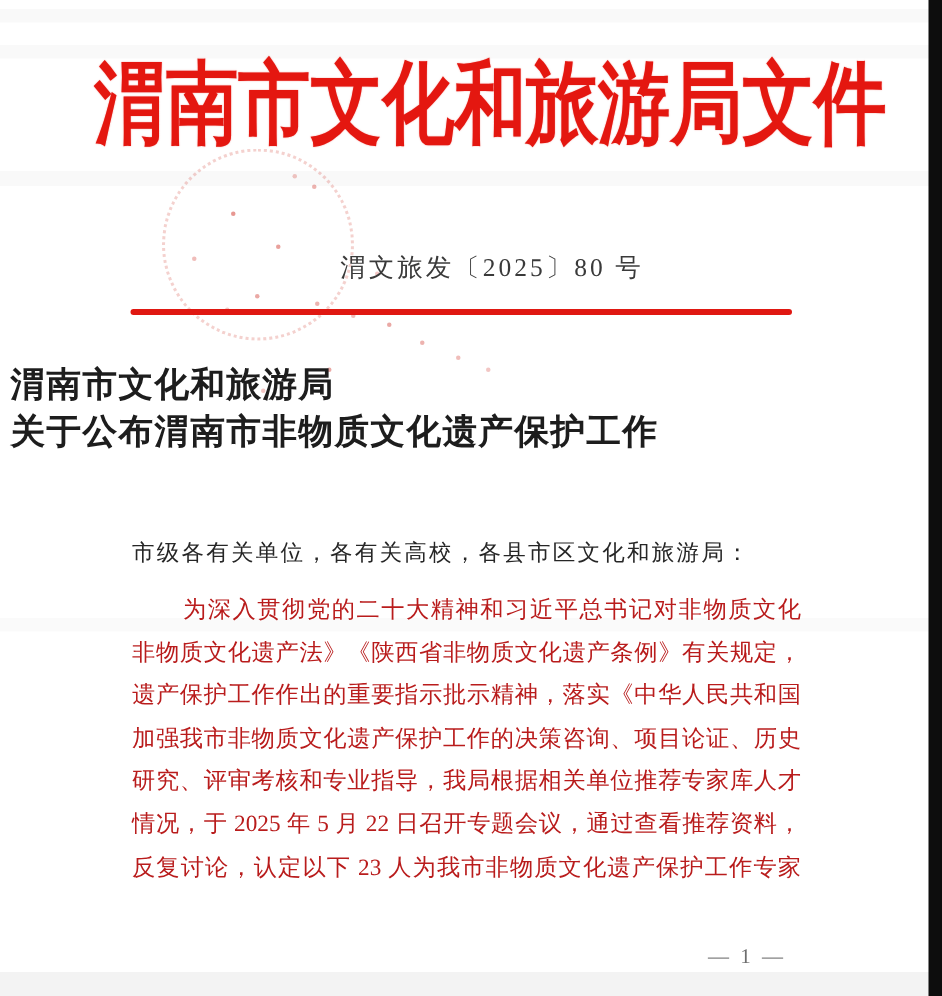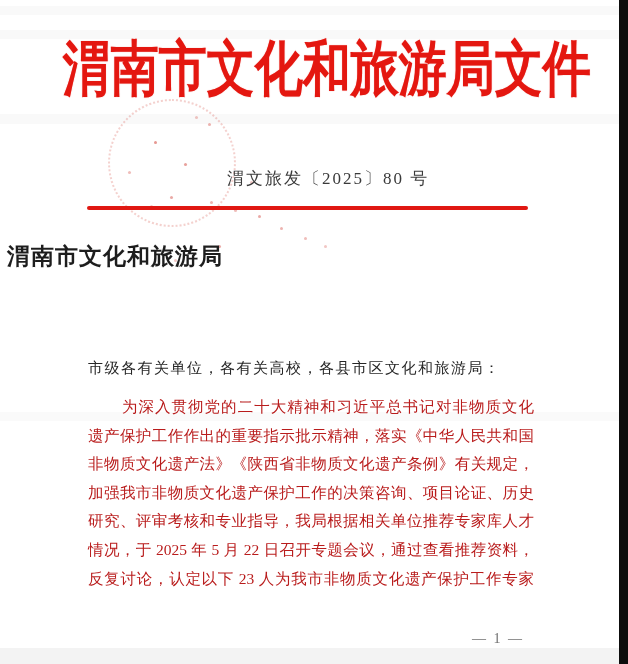--- a/index.html
+++ b/index.html
@@ -123,28 +123,29 @@
   <div class="seal">
     <div class="seal-speckles"></div>
   </div>
 
   <div class="doc-number">渭文旅发〔2025〕80 号</div>
 
   <div class="red-divider"></div>
 
   <div class="doc-title">
     <div>渭南市文化和旅游局</div>
+    <div>关于公布渭南市非物质文化遗产保护工作</div>
   </div>
 
   <div class="salutation">市级各有关单位，各有关高校，各县市区文化和旅游局：</div>
 
   <div class="paragraph">
     <div class="body-line indent">为深入贯彻党的二十大精神和习近平总书记对非物质文化</div>
+    <div class="body-line">非物质文化遗产法》《陕西省非物质文化遗产条例》有关规定，</div>
     <div class="body-line">遗产保护工作作出的重要指示批示精神，落实《中华人民共和国</div>
-    <div class="body-line">非物质文化遗产法》《陕西省非物质文化遗产条例》有关规定，</div>
     <div class="body-line">加强我市非物质文化遗产保护工作的决策咨询、项目论证、历史</div>
     <div class="body-line">研究、评审考核和专业指导，我局根据相关单位推荐专家库人才</div>
     <div class="body-line">情况，于 2025 年 5 月 22 日召开专题会议，通过查看推荐资料，</div>
     <div class="body-line">反复讨论，认定以下 23 人为我市非物质文化遗产保护工作专家</div>
   </div>
 
   <div class="page-number">— 1 —</div>
 
   <div class="scan-edge"></div>
 

